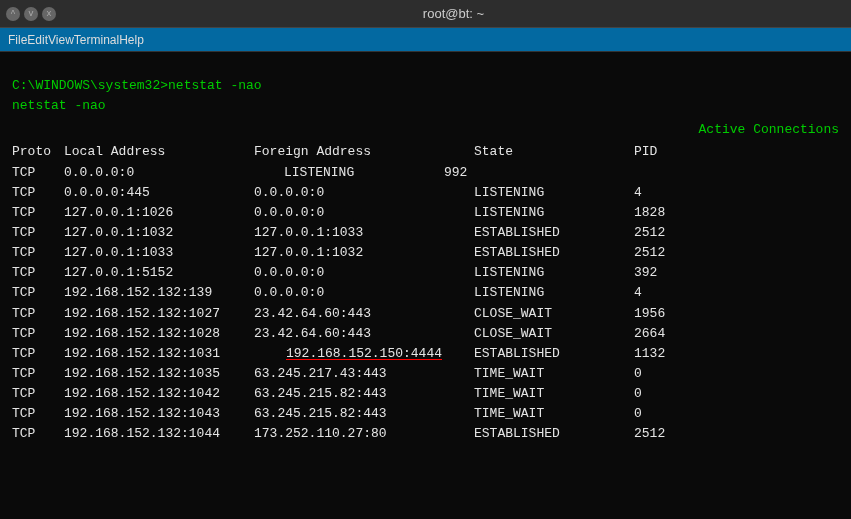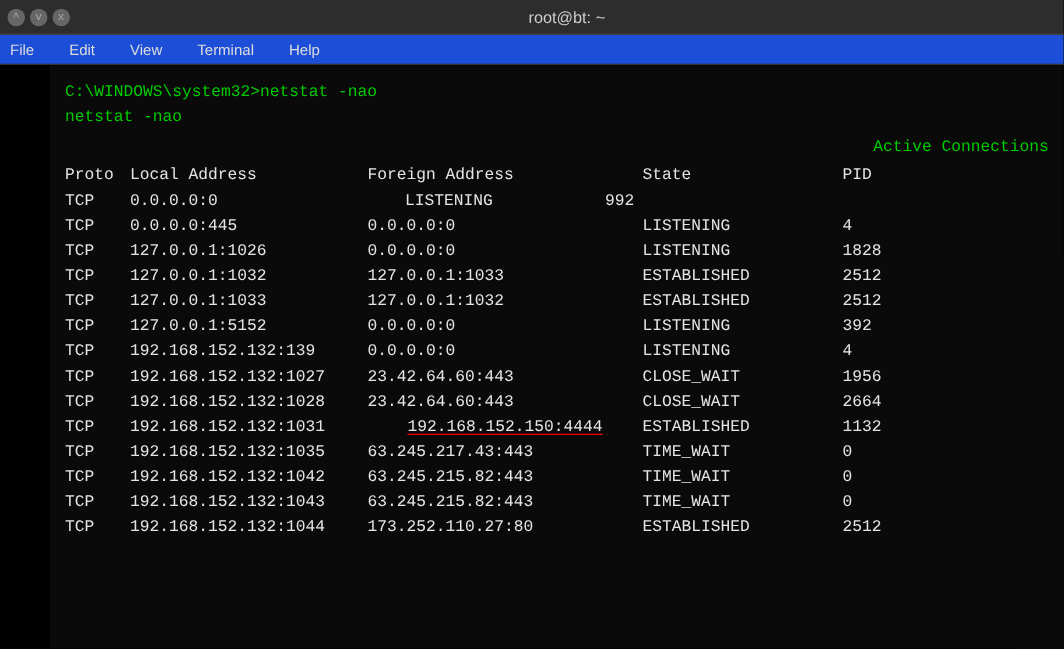--- a/index.html
+++ b/index.html
@@ -43,42 +43,41 @@
 
     .title-bar-title {
       color: #ccc;
       font-size: 13px;
       font-family: sans-serif;
       flex: 1;
       text-align: center;
     }
 
     .menu-bar {
-      background: #1d4ed8;
+      background: #0369a1;
       display: flex;
       align-items: center;
       height: 24px;
       padding: 0 8px;
-      gap: 28px;
+      gap: 0;
       border-bottom: 1px solid #333;
     }
 
     .menu-item {
       color: #ddd;
       font-size: 12px;
       font-family: sans-serif;
       cursor: pointer;
     }
 
     .terminal-body {
       background: #0a0a0a;
-      padding: 12px 12px;
+      padding: 24px 12px;
       height: calc(519px - 52px);
       overflow: hidden;
-      margin-left: 40px;
     }
 
     .line {
       color: #00cc00;
       font-size: 13px;
       line-height: 1.55;
       white-space: pre;
     }
 
     .line-green {

